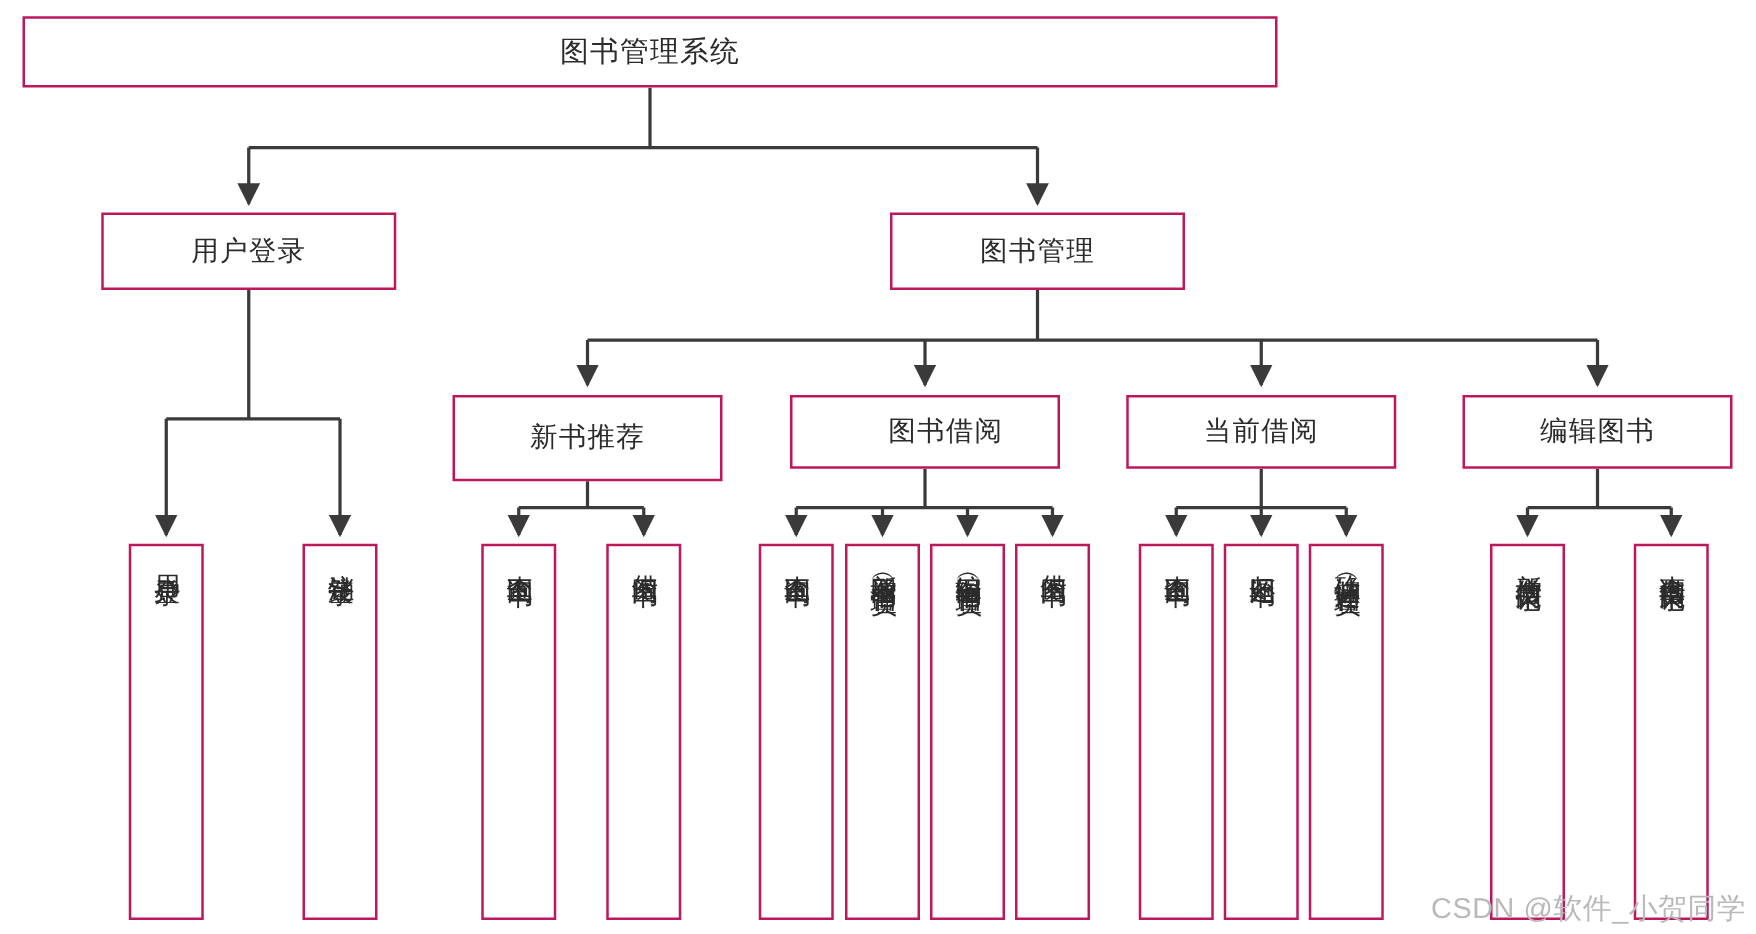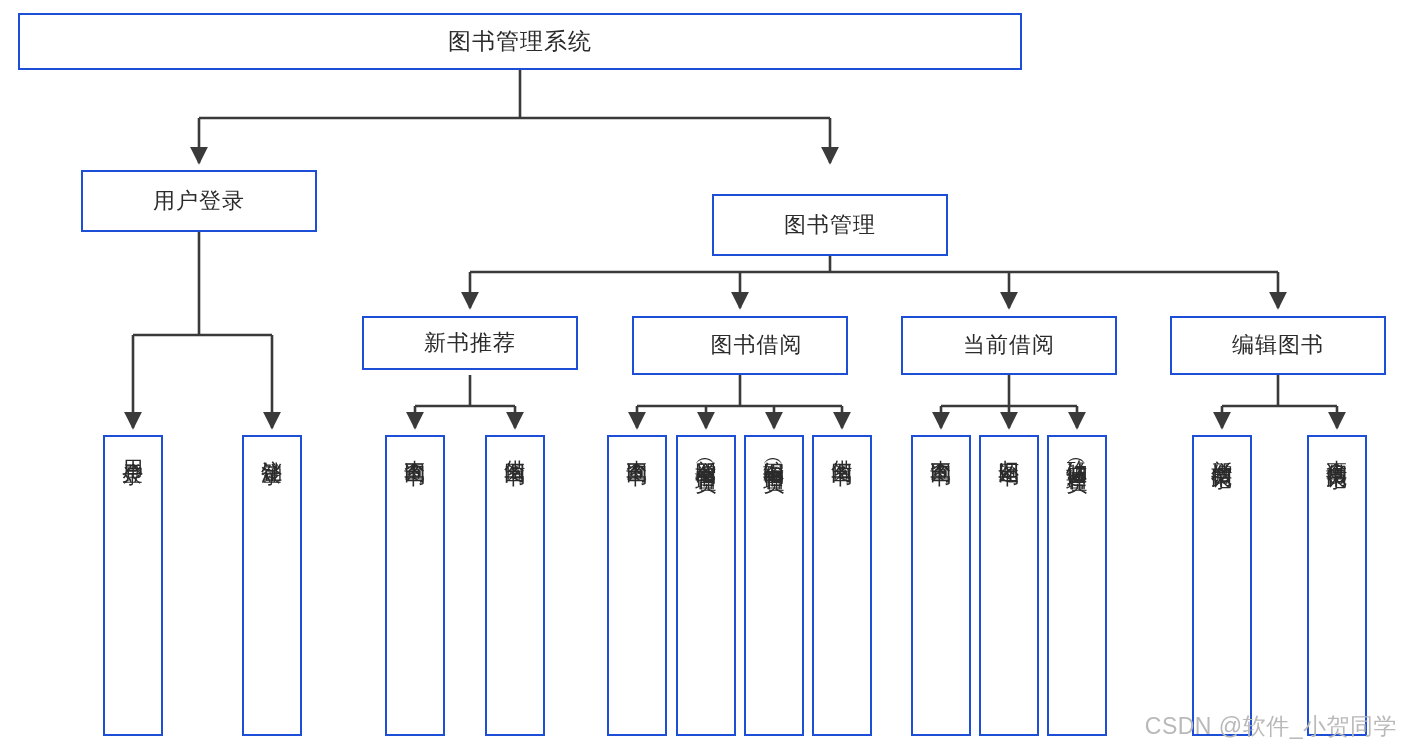--- a/index.html
+++ b/index.html
@@ -23,21 +23,21 @@
     position: absolute;
     left: 0;
     top: 0;
     width: 1405px;
     height: 747px;
     pointer-events: none;
   }
   .node {
     position: absolute;
     box-sizing: border-box;
-    border: 2px solid #1d4ed8;
+    border: 2px solid #be185d;
     background: #ffffff;
     display: flex;
     align-items: center;
     justify-content: center;
     color: #2b2b2b;
   }
   .node .label {
     font-size: 22px;
     line-height: 1.1;
     letter-spacing: 1px;
@@ -123,25 +123,25 @@
     </g>
   </svg>
 
   <div class="node root" style="left:18px; top:13px; width:1004px; height:57px;">
     <span class="label">图书管理系统</span>
   </div>
 
   <div class="node" style="left:81px; top:170px; width:236px; height:62px;">
     <span class="label">用户登录</span>
   </div>
-  <div class="node" style="left:712px; top:170px; width:236px; height:62px;margin-top:24px;">
+  <div class="node" style="left:712px; top:170px; width:236px; height:62px;">
     <span class="label">图书管理</span>
   </div>
 
-  <div class="node" style="left:362px; top:316px; width:216px; height:54px;">
+  <div class="node" style="left:362px; top:316px; width:216px; height:69px;">
     <span class="label">新书推荐</span>
   </div>
   <div class="node" style="left:632px; top:316px; width:216px; height:59px;padding-left:33px;">
     <span class="label">图书借阅</span>
   </div>
   <div class="node" style="left:901px; top:316px; width:216px; height:59px;">
     <span class="label">当前借阅</span>
   </div>
   <div class="node" style="left:1170px; top:316px; width:216px; height:59px;">
     <span class="label">编辑图书</span>

